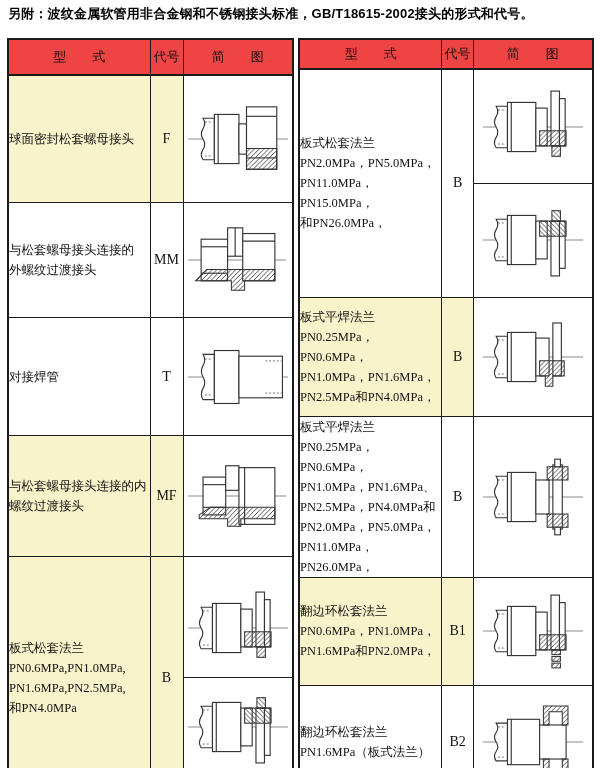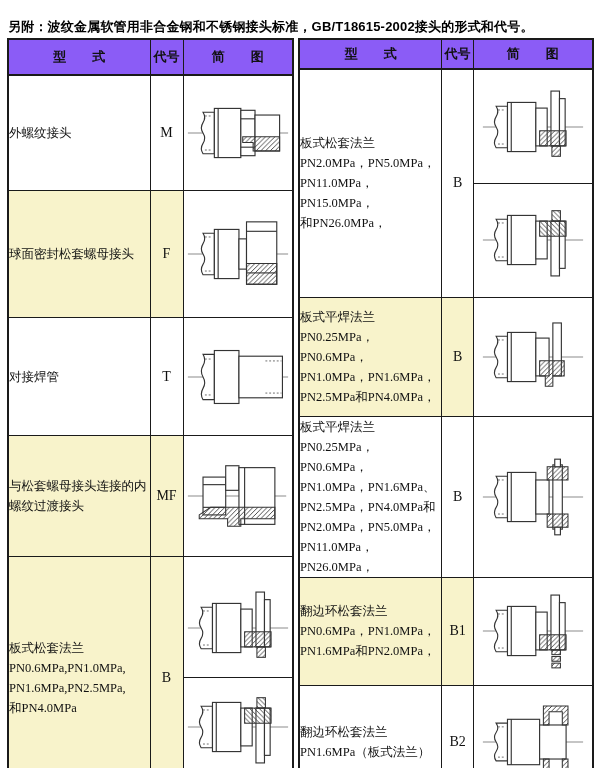--- a/index.html
+++ b/index.html
@@ -1,28 +1,28 @@
 <!DOCTYPE html>
 <html><head>
 <meta charset="utf-8">
 <style>
   html,body{margin:0;padding:0;}
   body{
     width:600px;height:768px;background:#ffffff;overflow:hidden;position:relative;
     font-family:"Liberation Sans","DejaVu Sans",sans-serif;color:#111;
   }
   .title{
-    position:absolute;top:18px;left:8px;width:584px;
+    position:absolute;top:5px;left:8px;width:584px;
     font-size:13px;font-weight:bold;letter-spacing:0.2px;color:#000;
   }
   .tables{position:absolute;top:38px;left:7px;display:flex;gap:4px;}
   table.tbl{border-collapse:collapse;table-layout:fixed;background:#fff;border:2px solid #1a1a1a;}
   table.tbl th,table.tbl td{border:1px solid #1a1a1a;padding:0;overflow:hidden;}
   table.tbl th{
-    height:28px;background:#8b5cf6;font-weight:700;font-size:13px;
+    height:28px;background:#ef4444;font-weight:400;font-size:13px;
     font-family:"Liberation Serif","DejaVu Serif",serif;white-space:pre;border-bottom:2px solid #1a1a1a;
   }
   td.type{
     padding:4px 3px 4px 6px;font-size:12.5px;line-height:1.6;white-space:pre-line;
     vertical-align:middle;font-family:"Liberation Serif","DejaVu Serif",serif;
   }
   td.code{
     text-align:center;vertical-align:middle;font-size:14px;
     font-family:"Liberation Serif","DejaVu Serif",serif;
   }
@@ -63,39 +63,20 @@
         <col style="width:33px">
         <col style="width:110px">
       </colgroup>
     <tbody>
         <tr>
       <th>型　　式</th>
       <th>代号</th>
       <th>简　　图</th>
     </tr>
 
-    <tr style="height:95px">
-      <td class="type">外螺纹接头</td>
-      <td class="code">M</td>
-      <td class="diag">
-        <svg class="dg" width="104" height="84" viewBox="0 0 110 84">
-          <line class="cl" x1="2" y1="42" x2="108" y2="42"></line>
-          <path class="s" d="M30,20 H18 q3.5,5.5 0,11 t0,11 t0,11 t0,11 H30 Z"></path>
-          <line class="dash" x1="20" y1="24" x2="27" y2="24"></line>
-              <line class="dash" x1="20" y1="60" x2="27" y2="60"></line>
-          <rect x="30" y="16" width="28" height="52"></rect>
-              <line x1="34" y1="16" x2="34" y2="68"></line>
-          <rect x="58" y="18" width="15" height="48"></rect>
-              <line x1="58" y1="27" x2="73" y2="27"></line>
-              <line x1="58" y1="57" x2="73" y2="57"></line>
-          <rect x="73" y="23" width="26" height="38"></rect>
-          <path class="h" d="M60,46 H99 V61 H71 V52 H60 Z"></path>
-        </svg>
-      </td>
-    </tr>
 
     <tr style="height:105px">
       <td class="type hl">球面密封松套螺母接头</td>
       <td class="code hl">F</td>
       <td class="diag">
         <svg class="dg" width="104" height="84" viewBox="0 0 110 84">
           <line class="cl" x1="2" y1="42" x2="108" y2="42"></line>
           <path class="s" d="M30,20 H18 q3.5,5.5 0,11 t0,11 t0,11 t0,11 H30 Z"></path>
           <line class="dash" x1="20" y1="24" x2="27" y2="24"></line>
               <line class="dash" x1="20" y1="60" x2="27" y2="60"></line>
@@ -103,20 +84,38 @@
               <line x1="34" y1="16" x2="34" y2="68"></line>
           <rect x="56" y="26" width="8" height="32"></rect>
           <rect x="64" y="8" width="32" height="66"></rect>
               <line x1="64" y1="18" x2="96" y2="18"></line>
               <line x1="64" y1="62" x2="96" y2="62"></line>
           <path class="h" d="M64,52 H96 V74 H64 Z"></path>
         </svg>
       </td>
     </tr>
 
+    <tr style="height:95px">
+      <td class="type">与松套螺母接头连接的
+外螺纹过渡接头</td>
+      <td class="code">MM</td>
+      <td class="diag">
+        <svg class="dg" width="104" height="84" viewBox="0 0 110 84">
+          <line class="cl" x1="2" y1="42" x2="106" y2="42"></line>
+          <rect x="16" y="20" width="28" height="44"></rect>
+              <line x1="16" y1="28" x2="44" y2="28"></line>
+              <line x1="16" y1="56" x2="44" y2="56"></line>
+          <rect x="44" y="8" width="16" height="30"></rect>
+              <line x1="52" y1="8" x2="52" y2="38"></line>
+          <rect x="60" y="14" width="34" height="50"></rect>
+              <line x1="60" y1="22" x2="94" y2="22"></line>
+          <path class="h" d="M10,64 L22,52 H94 V64 H62 V74 H48 V64 Z"></path>
+        </svg>
+      </td>
+    </tr>
 
     <tr style="height:97px">
       <td class="type">对接焊管</td>
       <td class="code">T</td>
       <td class="diag">
         <svg class="dg" width="104" height="84" viewBox="0 0 110 84">
           <line class="cl" x1="2" y1="42" x2="108" y2="42"></line>
           <path class="s" d="M30,18 H18 q3.5,6 0,12 t0,12 t0,12 t0,12 H30 Z"></path>
           <line class="dash" x1="20" y1="23" x2="27" y2="23"></line>
               <line class="dash" x1="20" y1="61" x2="27" y2="61"></line>

